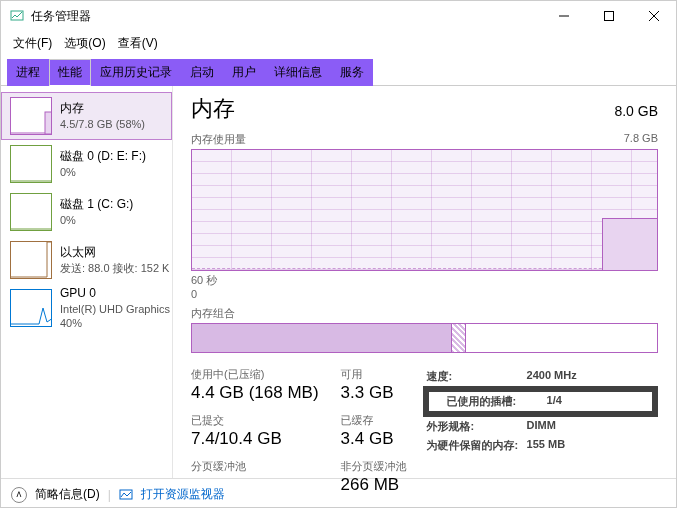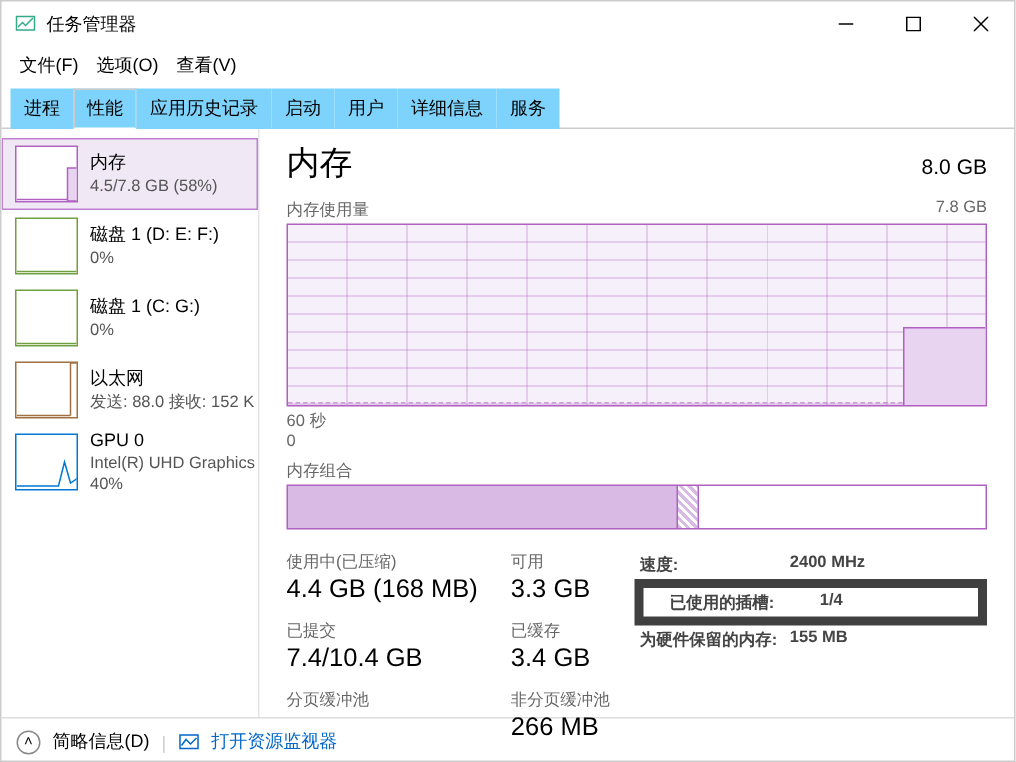--- a/index.html
+++ b/index.html
@@ -4,21 +4,21 @@
 <style>
   * { box-sizing: border-box; margin: 0; padding: 0; }
   body { font-family: "Microsoft YaHei", "Segoe UI", sans-serif; font-size: 12px; color: #000; background: #fff; width: 677px; height: 508px; overflow: hidden; border: 1px solid #ccc; }
   .titlebar { display: flex; align-items: center; height: 30px; padding: 0 0 0 8px; }
   .titlebar .icon { width: 16px; height: 16px; margin-right: 6px; display: inline-flex; align-items: center; justify-content: center; }
   .titlebar .title { flex: 1; font-size: 12px; }
   .titlebar .winbtn { width: 45px; height: 28px; display: flex; align-items: center; justify-content: center; }
   .menubar { display: flex; gap: 4px; padding: 2px 8px 4px 8px; font-size: 12px; }
   .menubar span { padding: 2px 4px; }
   .tabbar { display: flex; border-bottom: 1px solid #ccc; padding: 0 6px; gap: 0; font-size: 12px; }
-  .tab { padding: 4px 8px; border: 1px solid transparent; border-bottom: none; position: relative; top: 1px; background: #7dd3fc; cursor: default; }
+  .tab { padding: 4px 8px; border: 1px solid transparent; border-bottom: none; position: relative; top: 1px; background: #8b5cf6; cursor: default; }
   .tab.active { border: 1px solid #ccc; border-bottom: 1px solid #fff; }
   .content { display: flex; height: 392px; }
   .sidebar { width: 172px; border-right: 1px solid #e5e5e5; overflow: hidden; padding-top: 6px; }
   .side-item { display: flex; height: 48px; padding: 4px 6px 4px 8px; gap: 8px; border: 1px solid transparent; cursor: default; }
   .side-item.selected { background: #f0e8f5; border: 1px solid #c080d0; }
   .side-graph { width: 42px; height: 38px; border: 1px solid #0078d4; background: #fff; position: relative; overflow: hidden; flex-shrink: 0; }
   .side-graph.purple { border-color: #b060c0; }
   .side-graph.green { border-color: #70a040; }
   .side-graph.brown { border-color: #a07040; }
   .side-info { display: flex; flex-direction: column; justify-content: center; line-height: 1.3; min-width: 0; }
@@ -117,21 +117,21 @@
           <span class="sub">4.5/7.8 GB (58%)</span>
         </div>
       </div>
       <div class="side-item">
         <div class="side-graph green">
           <svg class="spark" width="42" height="38">
             <line x1="0" y1="37" x2="42" y2="37" stroke="#70a040"></line>
           </svg>
         </div>
         <div class="side-info">
-          <span class="name">磁盘 1 (D: E: F:)</span>
+          <span class="name">磁盘 0 (D: E: F:)</span>
           <span class="sub">0%</span>
         </div>
       </div>
       <div class="side-item">
         <div class="side-graph green">
           <svg class="spark" width="42" height="38">
             <line x1="0" y1="37" x2="42" y2="37" stroke="#70a040"></line>
           </svg>
         </div>
         <div class="side-info">
@@ -217,20 +217,24 @@
           </div>
         </div>
       <div class="stats-right" id="stats-right">
           <div class="row">
             <span class="k">速度:</span>
             <span class="v">2400 MHz</span>
           </div>
           <div class="row hl">
             <span class="k">已使用的插槽:</span>
             <span class="v">1/4</span>
+          </div>
+          <div class="row">
+            <span class="k">外形规格:</span>
+            <span class="v">DIMM</span>
           </div>
           <div class="row">
             <span class="k">为硬件保留的内存:</span>
             <span class="v">155 MB</span>
           </div>
         </div>
     </div>
   </div>
 </div>
 

